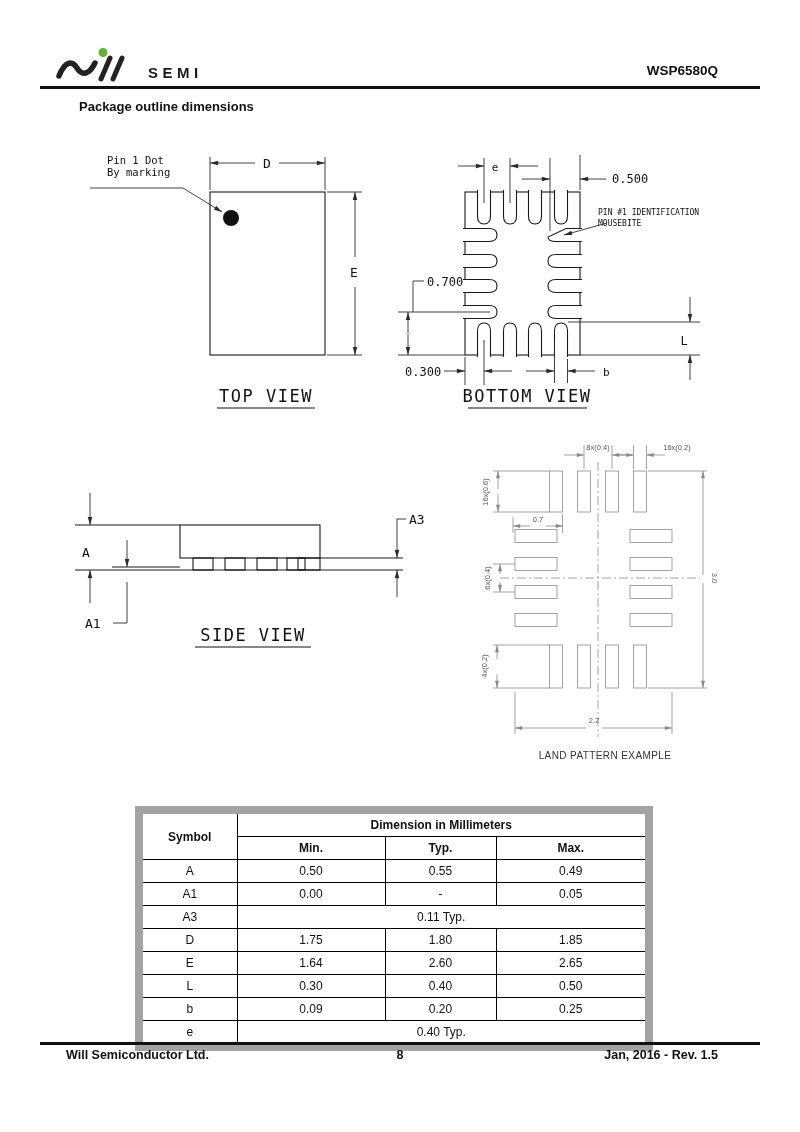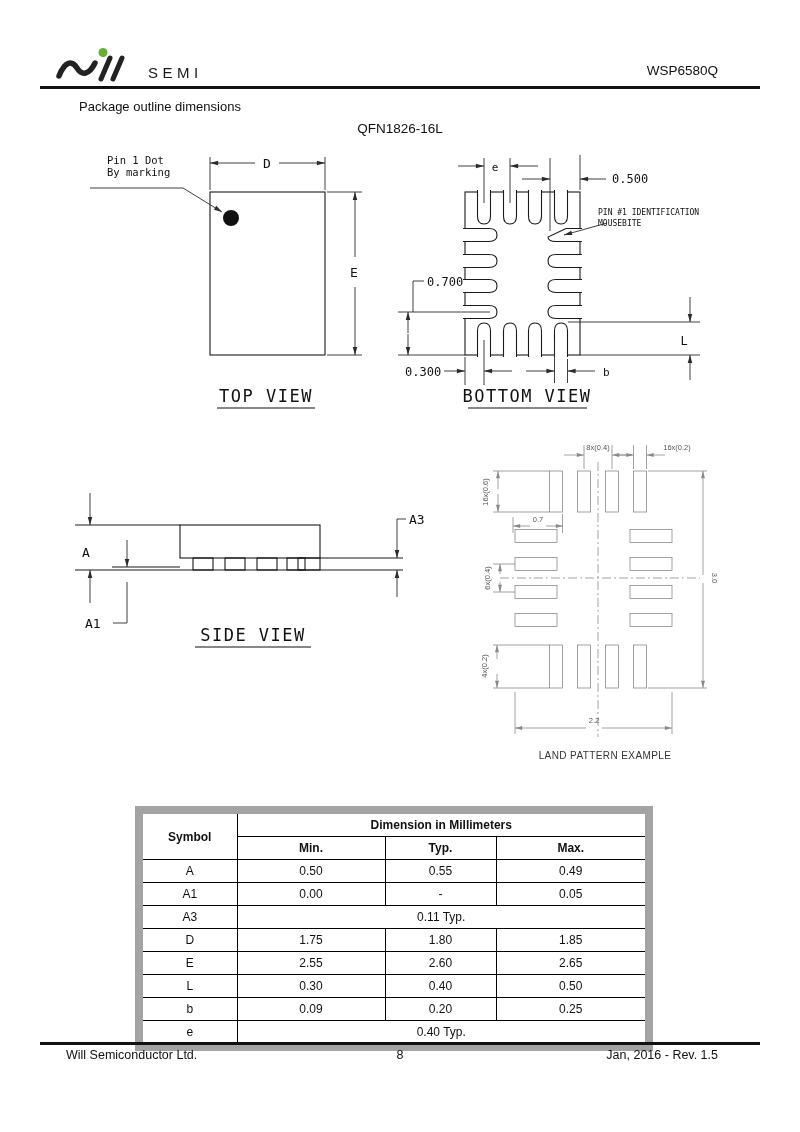--- a/index.html
+++ b/index.html
@@ -1,20 +1,20 @@
 <!DOCTYPE html>
 <html><head>
 <meta charset="utf-8">
 <style>
   html,body{margin:0;padding:0;background:#e8e8e8;}
   #page{position:relative;width:800px;height:1132px;background:#ffffff;margin:0 auto;
         font-family:"Liberation Sans",sans-serif;color:#111;overflow:hidden;}
   .abs{position:absolute;}
   .rule{position:absolute;background:#111;}
-  .bold{font-weight:normal;}
+  .bold{font-weight:bold;}
   
   .ln{stroke:#1a1a1a;stroke-width:1.1;fill:none;}
   .pad{stroke:#1a1a1a;stroke-width:1.1;fill:#ffffff;}
   .dim{stroke:#2b2b2b;stroke-width:0.9;fill:none;}
   .t{font-family:"DejaVu Sans Mono",monospace;fill:#111;}
   .lln{stroke:#8a8a8a;stroke-width:0.8;fill:none;}
   .lpad{stroke:#8a8a8a;stroke-width:0.8;fill:none;}
   .lt{font-family:"Liberation Sans",sans-serif;font-size:7.5px;fill:#555;}
   
   #dim-table{position:absolute;left:135px;top:806px;width:510px;border-collapse:collapse;
@@ -34,21 +34,20 @@
     <path d="M4,30 C10,15 17,14 22,22 C27,30 34,29 40,17" stroke="#222" stroke-width="5.5" fill="none" stroke-linecap="round"></path>
     <path d="M46,33 L55,12" stroke="#222" stroke-width="5" stroke-linecap="round"></path>
     <path d="M58,33 L67,12" stroke="#222" stroke-width="5" stroke-linecap="round"></path>
     <circle cx="48" cy="6.5" r="4.5" fill="#63b32e"></circle>
   </svg>
   <span class="abs bold" style="left:148px;top:64px;font-size:15px;letter-spacing:4.5px;color:#1a1a1a">SEMI</span>
   <span class="abs bold" style="right:82px;top:63px;font-size:13.5px">WSP6580Q</span>
   <div class="rule" style="left:40px;top:86px;width:720px;height:3px"></div>
 
   <div class="abs bold" style="left:79px;top:99px;font-size:13px">Package outline dimensions</div>
-  <div class="abs bold" style="left:0;top:121px;width:800px;text-align:center;font-size:13.5px">QFN1826-16L</div>
 
   <svg class="abs" style="left:55px;top:145px" width="350" height="270" viewBox="0 0 350 270">
     <defs>
       <marker id="m-tv" viewBox="0 0 10 6" refX="9.5" refY="3" markerWidth="10" markerHeight="6" orient="auto">
         <path d="M0.5,0.5 L9.5,3 L0.5,5.5 Z" fill="#2b2b2b"></path>
       </marker>
     </defs>
     <g>
       <rect class="ln" x="155" y="47" width="115" height="163"></rect>
       <circle cx="176" cy="73" r="8" fill="#111"></circle>
@@ -286,21 +285,21 @@
       <td colspan="3">0.11 Typ.</td>
     </tr>
     <tr>
       <td>D</td>
       <td>1.75</td>
       <td>1.80</td>
       <td>1.85</td>
     </tr>
     <tr>
       <td>E</td>
-      <td>2.55</td>
+      <td>1.64</td>
       <td>2.60</td>
       <td>2.65</td>
     </tr>
     <tr>
       <td>L</td>
       <td>0.30</td>
       <td>0.40</td>
       <td>0.50</td>
     </tr>
     <tr>

